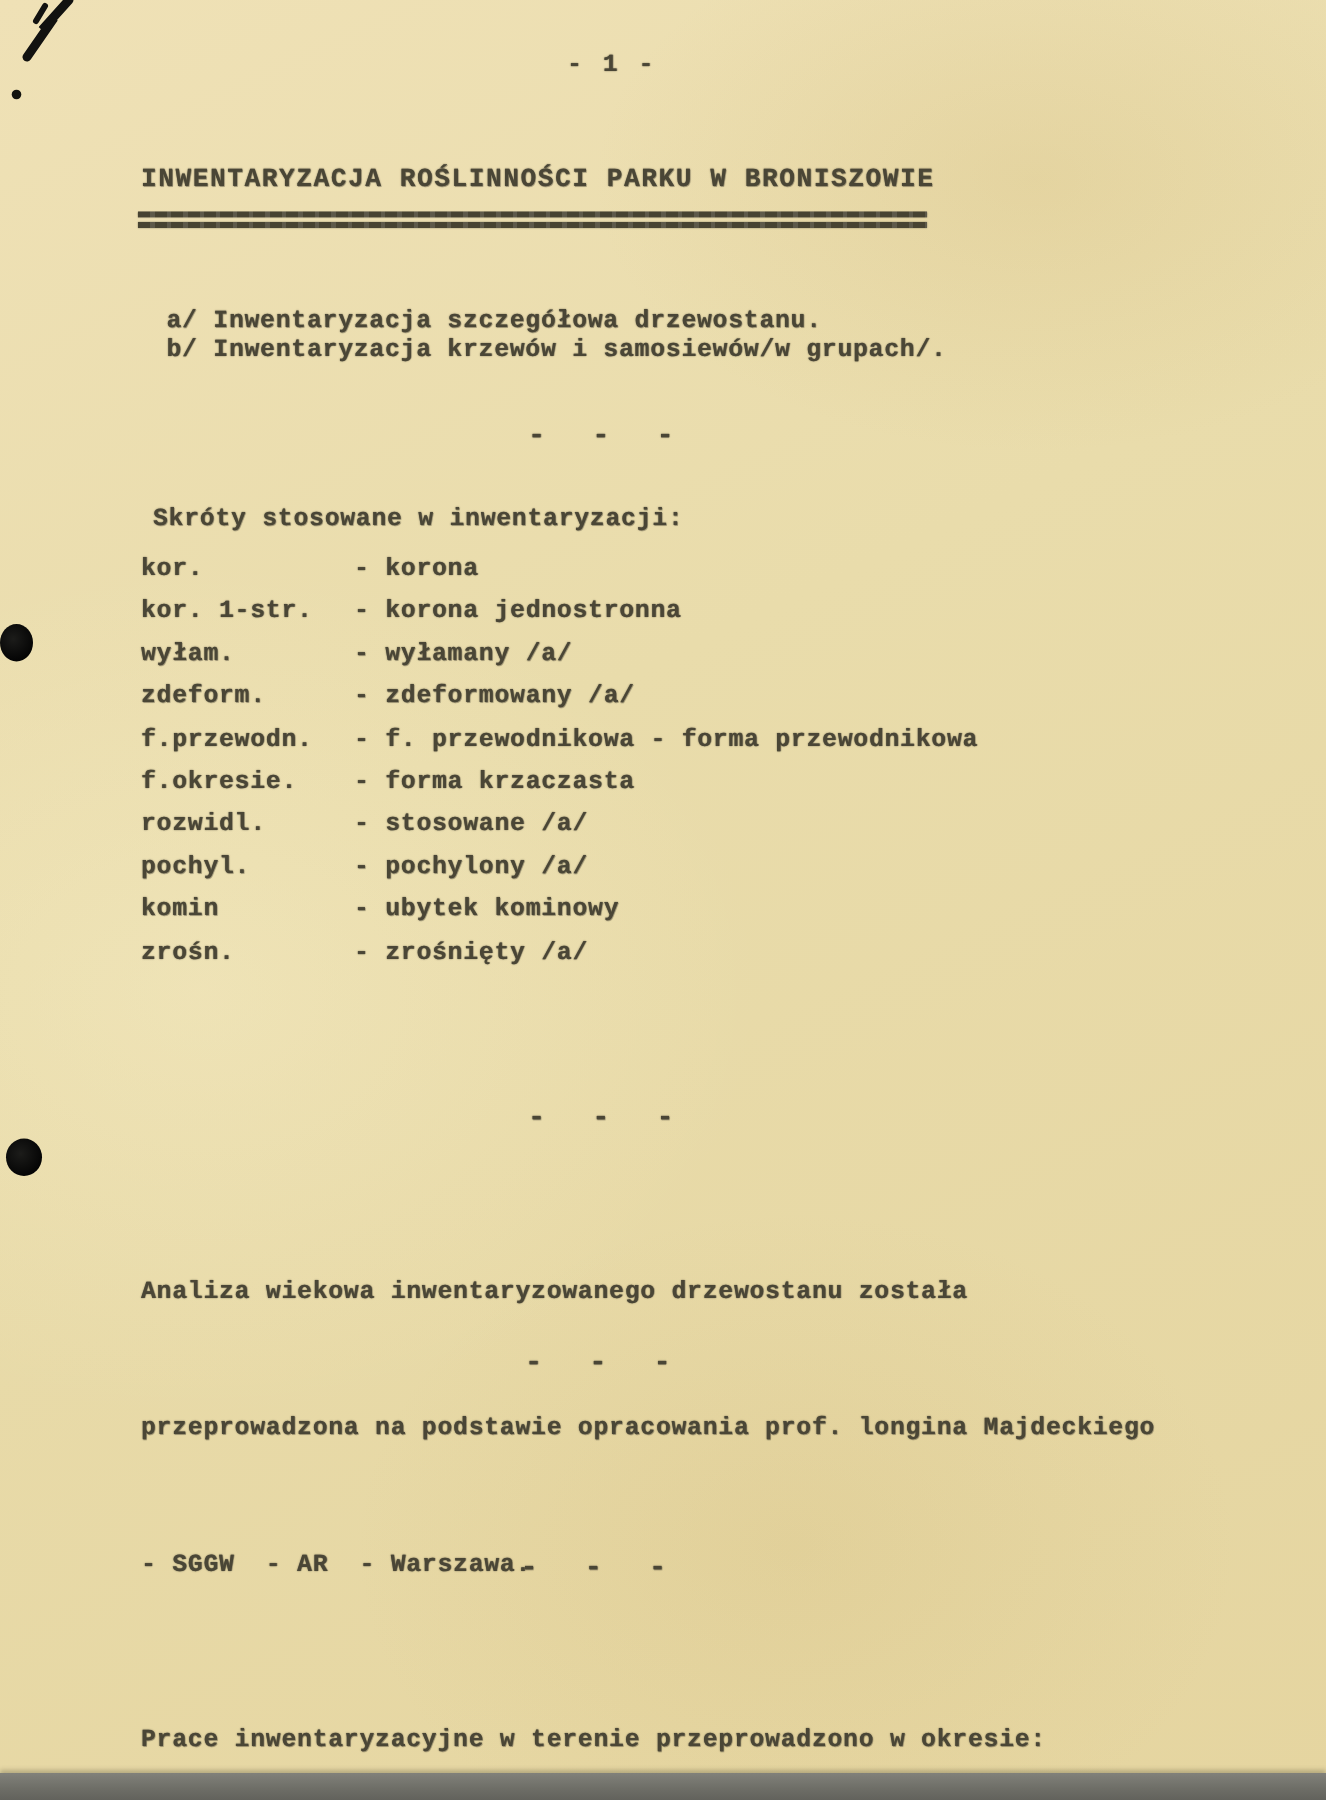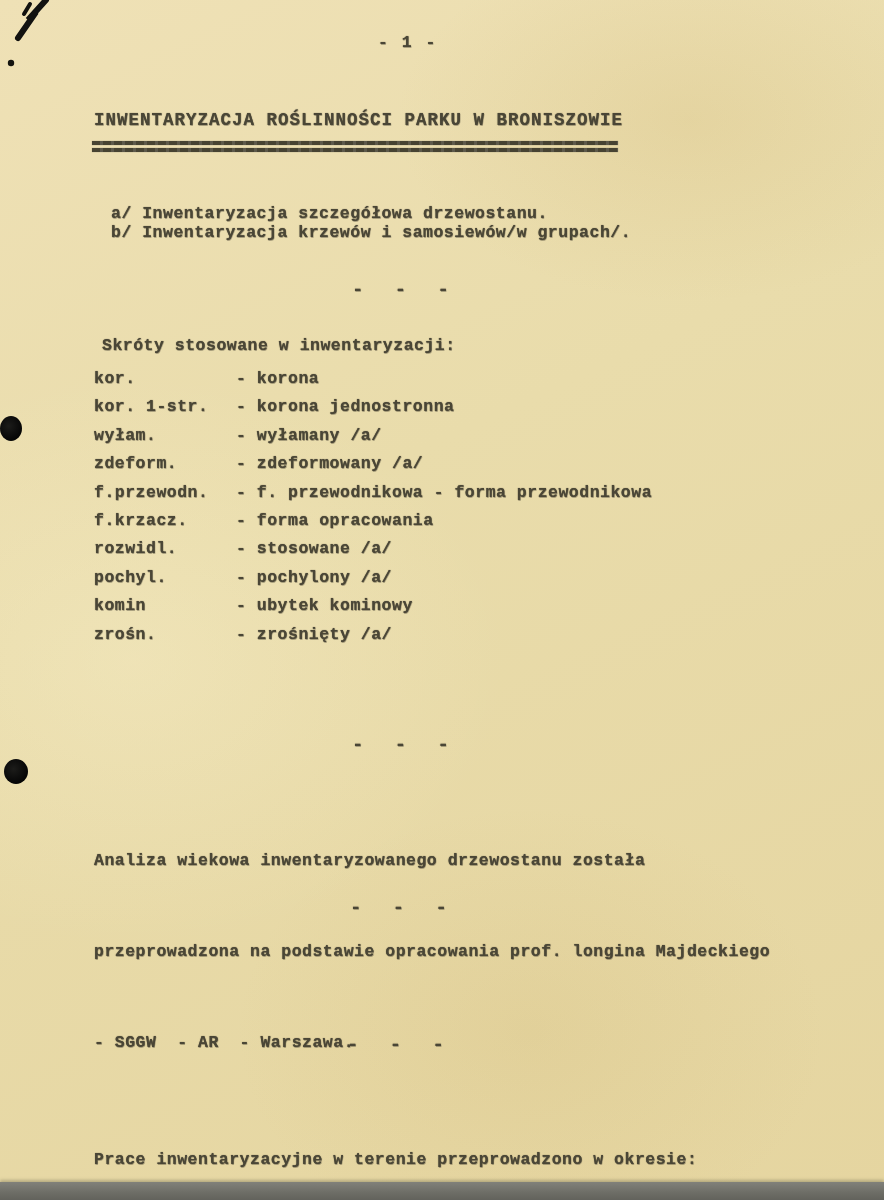--- a/index.html
+++ b/index.html
@@ -116,22 +116,22 @@
     </div>
     <div class="abbr-row">
       <span class="ink body-size abbr">zdeform.</span>
       <span class="ink body-size meaning">- zdeformowany /a/</span>
     </div>
     <div class="abbr-row">
       <span class="ink body-size abbr">f.przewodn.</span>
       <span class="ink body-size meaning">- f. przewodnikowa - forma przewodnikowa</span>
     </div>
     <div class="abbr-row">
-      <span class="ink body-size abbr">f.krzacz.</span>
-      <span class="ink body-size meaning">- forma opracowania</span>
+      <span class="ink body-size abbr">f.okresie.</span>
+      <span class="ink body-size meaning">- forma krzaczasta</span>
     </div>
     <div class="abbr-row">
       <span class="ink body-size abbr">rozwidl.</span>
       <span class="ink body-size meaning">- stosowane /a/</span>
     </div>
     <div class="abbr-row">
       <span class="ink body-size abbr">pochyl.</span>
       <span class="ink body-size meaning">- pochylony /a/</span>
     </div>
     <div class="abbr-row">

